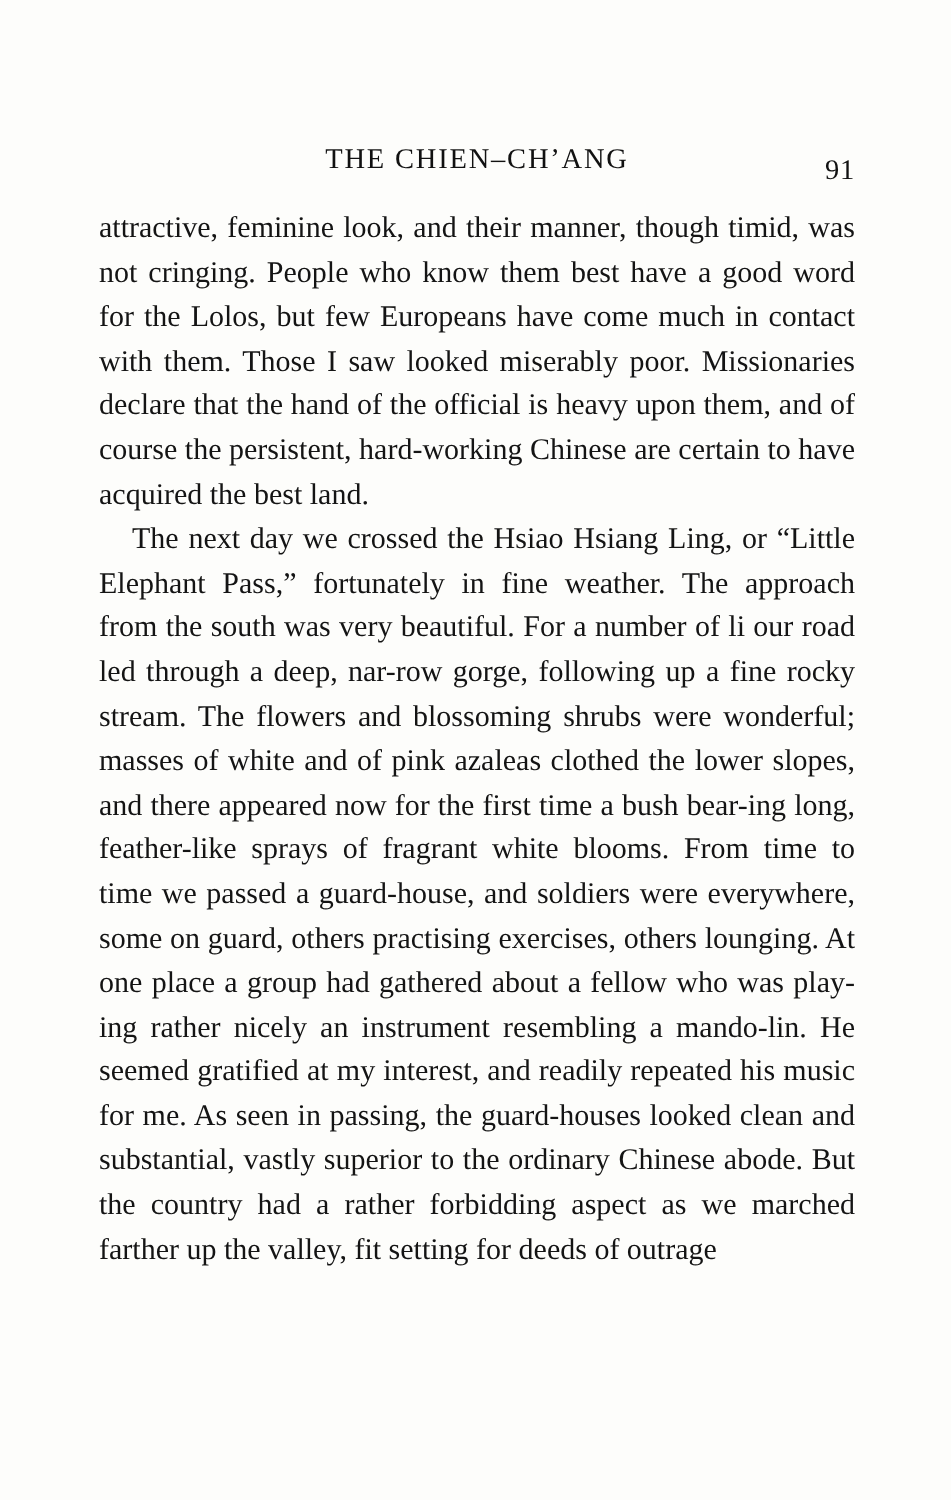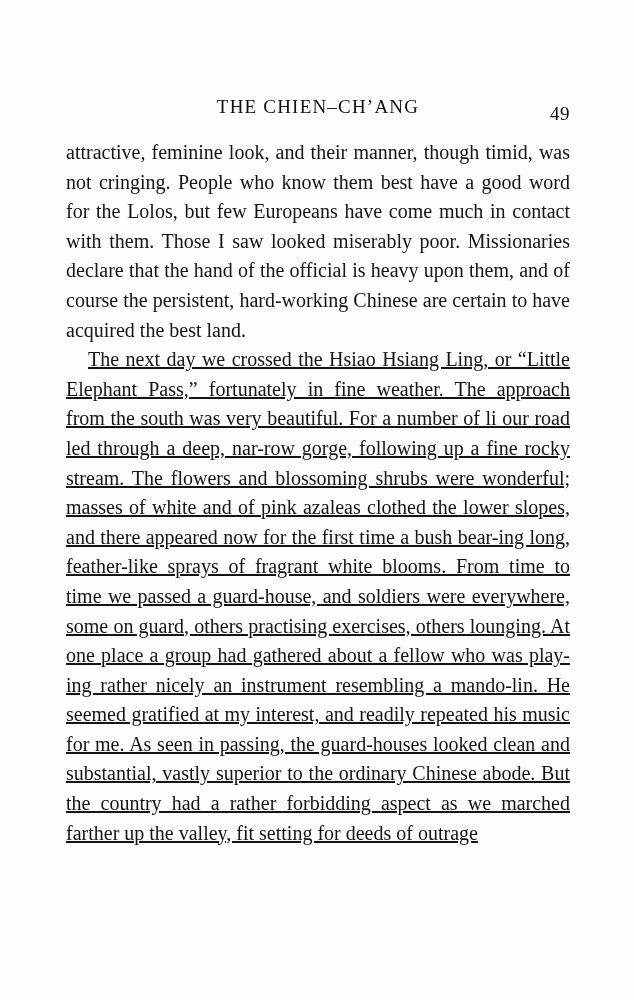--- a/index.html
+++ b/index.html
@@ -52,35 +52,34 @@
     margin: 0;
     font-size: 20px;
     line-height: 29.6px;
     text-align: justify;
     text-justify: inter-word;
     color: #141414;
     hyphens: none;
   }
   .body-text p.indent {
     text-indent: 22px;
-    text-decoration: underline;
   }
   .body-text p + p {
     margin-top: 0;
   }
 </style>
 </head>
 <body>
 
 <div class="page">
   <div class="page-inner">
 
     <div class="running-head">
       <span class="title">THE  CHIEN–CH’ANG</span>
-      <span class="folio">49</span>
+      <span class="folio">91</span>
     </div>
 
     <div class="body-text">
       <p>attractive, feminine look, and their manner, though timid, was not cringing.  People who know them best have a  good  word  for  the  Lolos,  but  few  Europeans have come much  in contact with them.  Those I saw looked miserably poor.  Missionaries declare that the hand of the official is heavy upon them, and of course the  persistent,  hard-working  Chinese  are  certain  to have acquired the best land.</p>
       <p class="indent">The  next  day  we  crossed  the  Hsiao  Hsiang  Ling, or “Little Elephant Pass,” fortunately in fine weather. The  approach  from  the  south  was  very  beautiful. For a number of li our road led through a deep, nar-row  gorge,  following  up  a  fine  rocky  stream.   The flowers and blossoming shrubs were wonderful; masses of white and of pink azaleas clothed the lower slopes, and there appeared now for the first time a bush bear-ing long, feather-like sprays of fragrant white blooms. From  time  to  time  we  passed  a  guard-house,  and soldiers  were  everywhere,  some  on  guard,  others practising  exercises,  others  lounging.   At  one  place a  group  had  gathered  about  a  fellow  who  was  play-ing rather nicely an instrument resembling a mando-lin.  He seemed gratified at my interest, and readily repeated  his  music  for  me.   As  seen  in  passing,  the guard-houses  looked  clean  and  substantial,  vastly superior  to  the  ordinary  Chinese  abode.   But  the country had a rather forbidding aspect as we marched farther up the valley, fit setting for deeds of outrage</p>
     </div>
 
   </div>
 </div>
 

